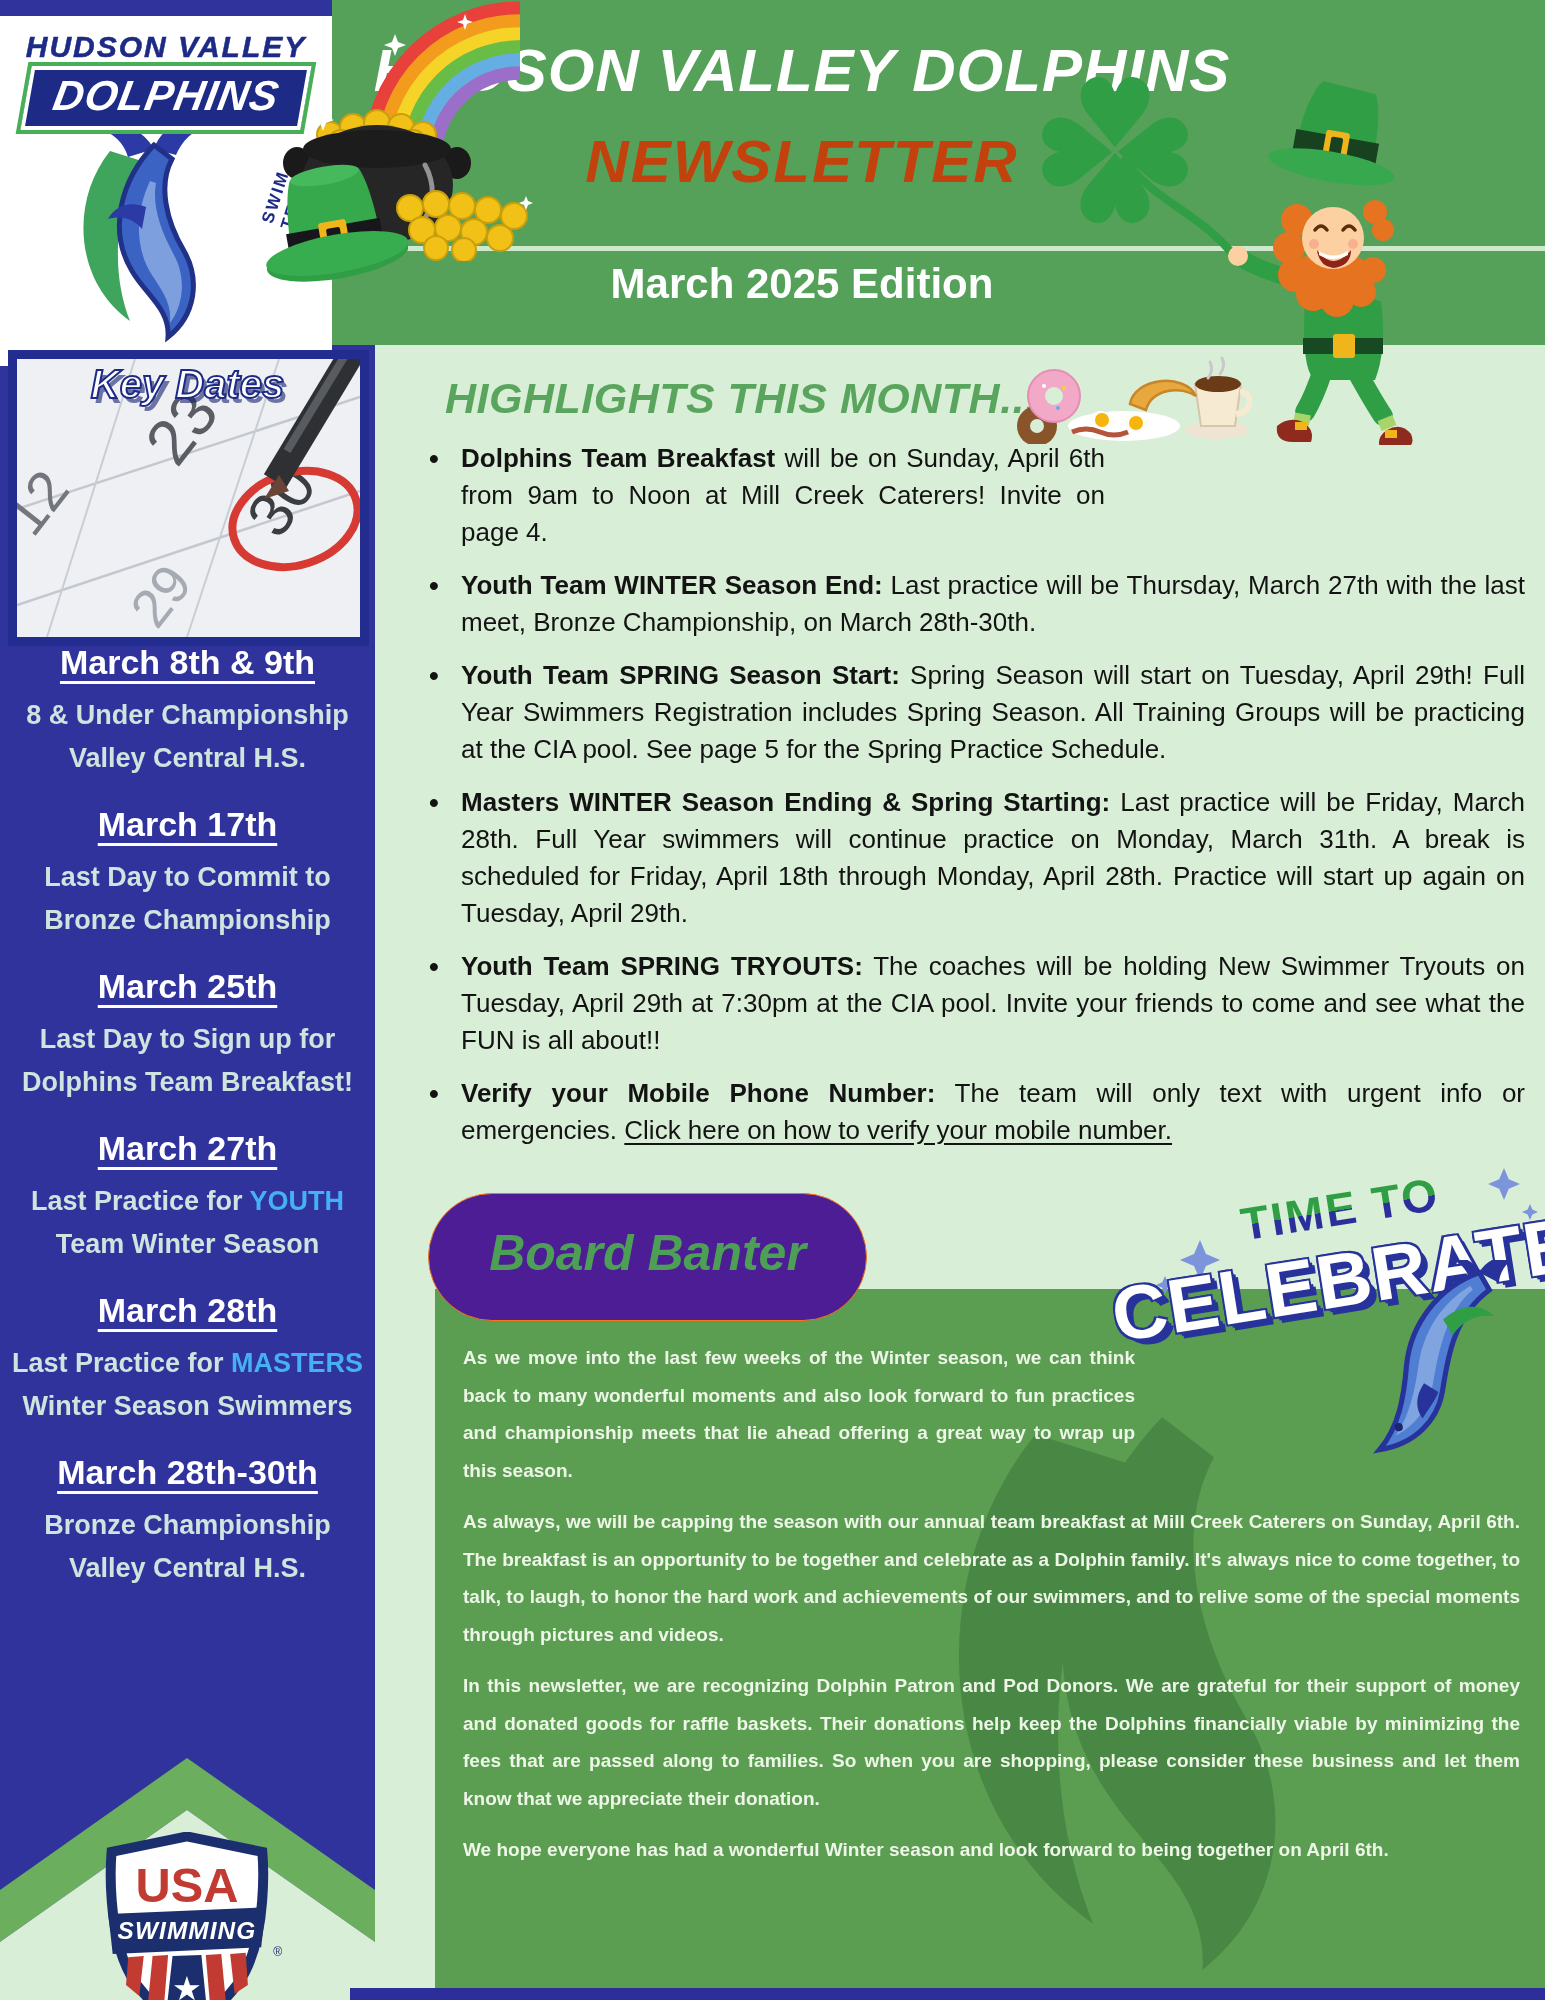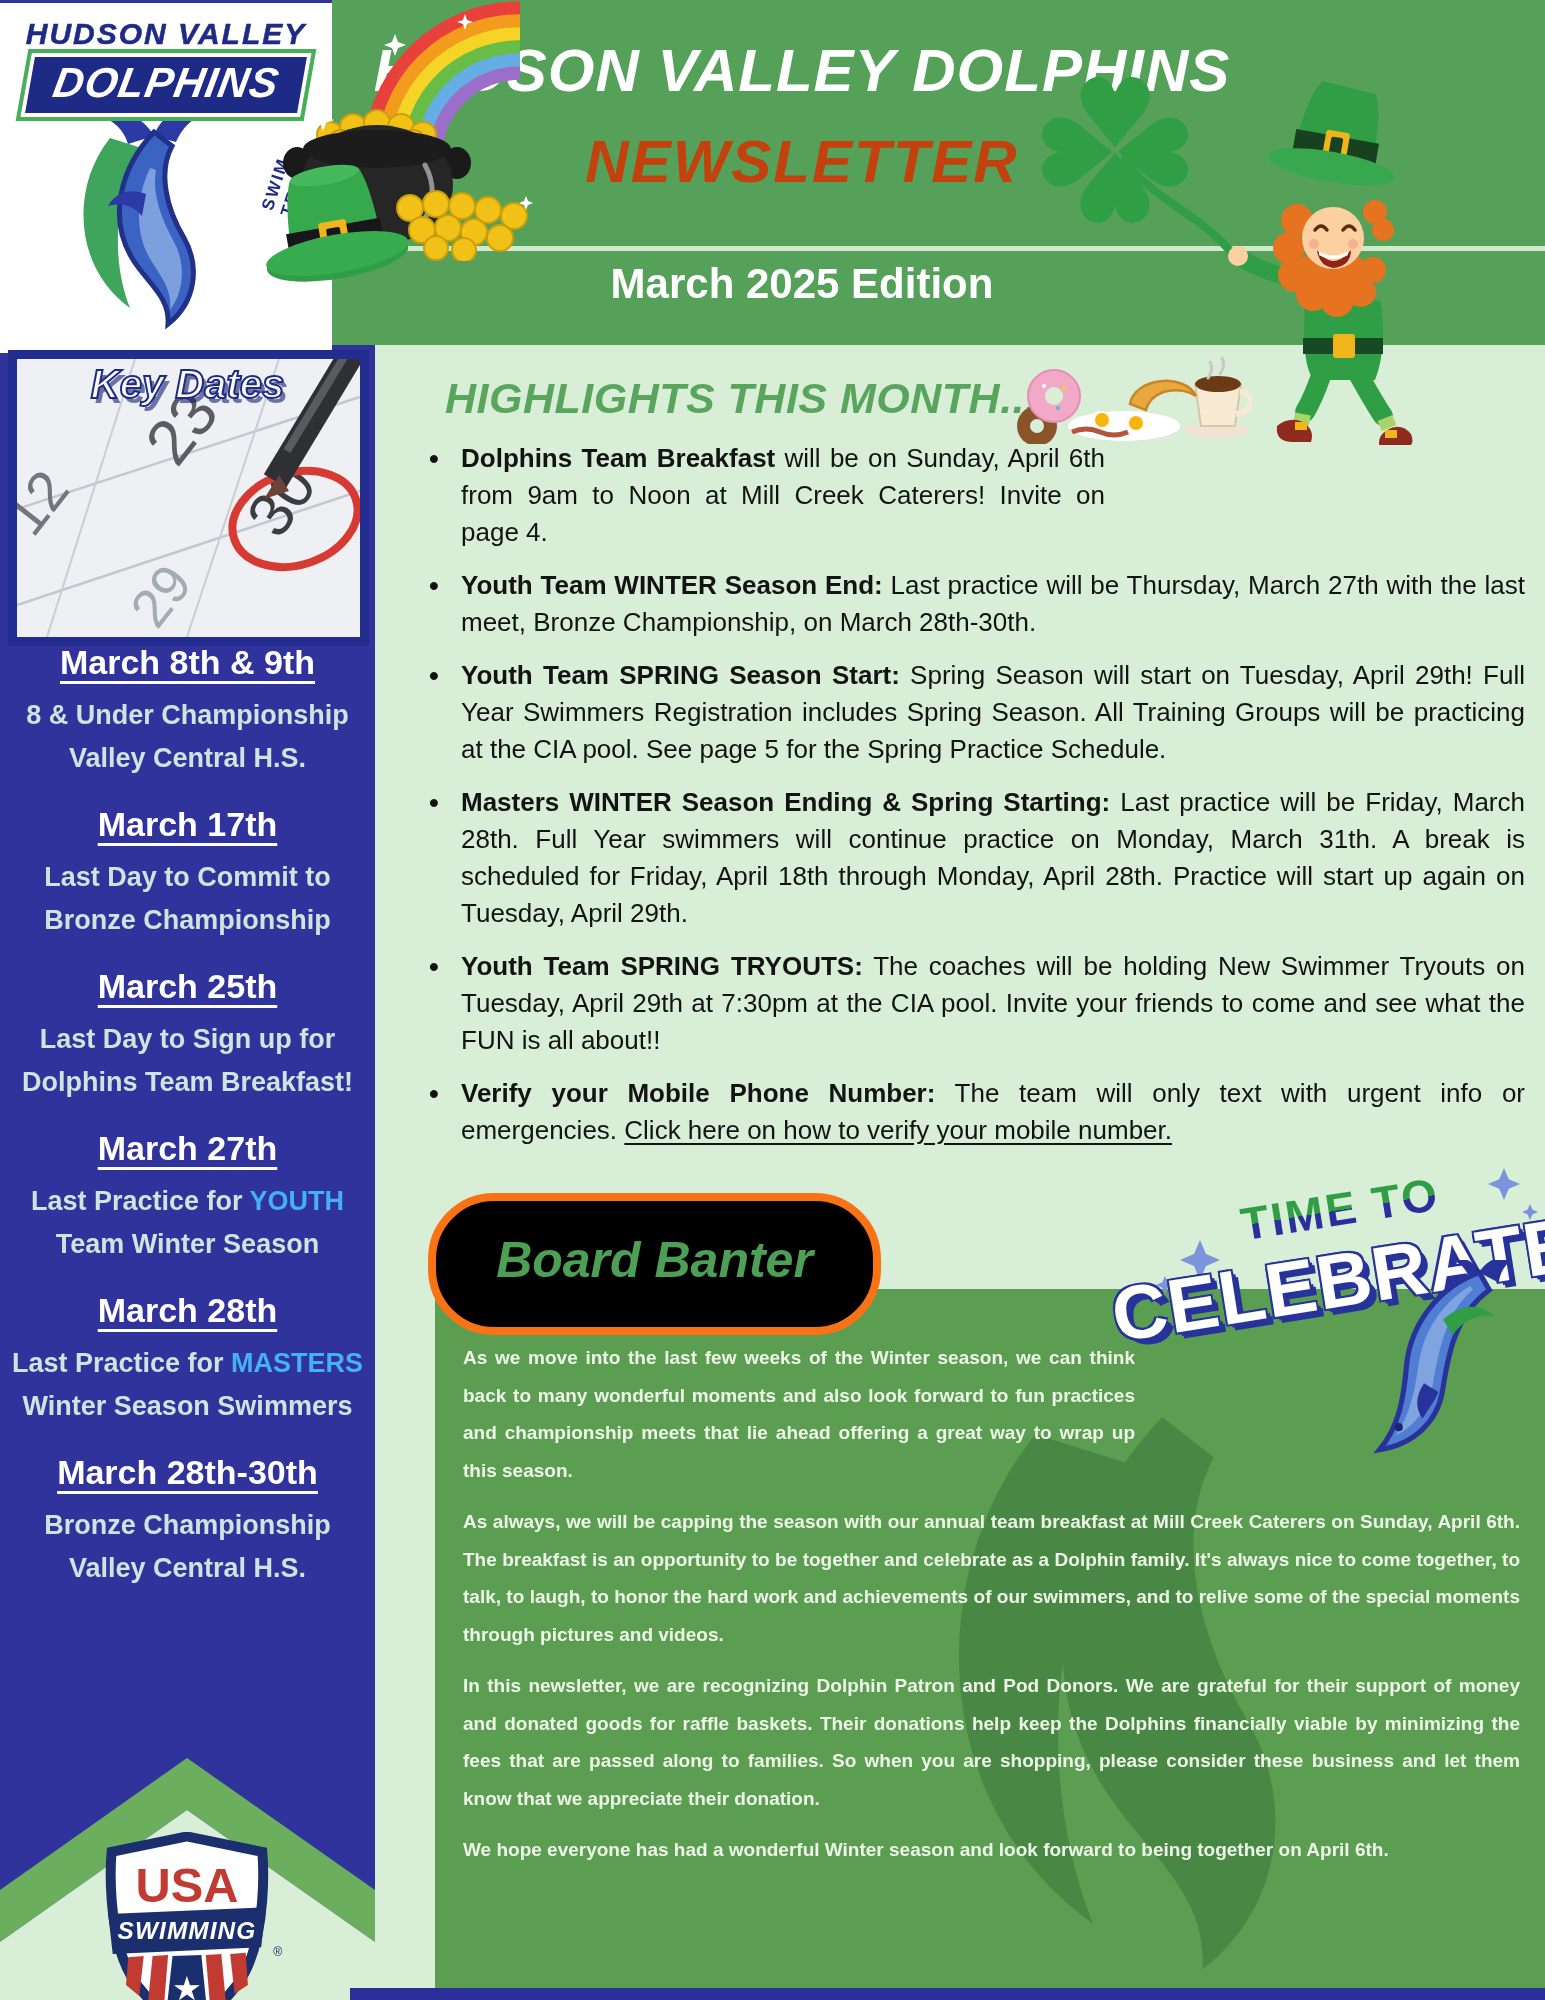--- a/index.html
+++ b/index.html
@@ -2,21 +2,21 @@
 <html><head>
 <meta charset="utf-8">
 <style>
   html,body{margin:0;padding:0;}
   body{font-family:"Liberation Sans",sans-serif;}
   .page{position:relative;width:1545px;height:2000px;overflow:hidden;background:#d9eed6;}
   .abs{position:absolute;}
 
   
   .sidebar{left:0;top:0;width:375px;height:2000px;background:#30339b;z-index:1;}
-  .logo-box{left:0;top:3px;width:332px;height:350px;background:#ffffff;z-index:2;}
+  .logo-box{left:0;top:16px;width:332px;height:350px;background:#ffffff;z-index:2;}
   .logo-region{left:0;top:14px;width:332px;text-align:center;font-size:30px;font-weight:bold;font-style:italic;color:#1d2a86;letter-spacing:2px;-webkit-text-stroke:0.5px #1d2a86;}
   .logo-banner{left:26px;top:50px;width:272px;height:56px;background:#1d2a86;border:4px solid #ffffff;outline:4px solid #47b057;transform:skewX(-10deg);z-index:2;}
   .logo-banner-text{width:100%;text-align:center;font-size:42px;line-height:52px;font-weight:bold;font-style:italic;color:#ffffff;letter-spacing:1px;}
   .swim-team{left:248px;top:150px;font-size:17px;font-weight:bold;color:#1d2a86;transform:rotate(-72deg);letter-spacing:2px;z-index:3;}
   .keydates-title{left:0;top:362px;width:375px;text-align:center;font-size:40px;font-weight:bold;font-style:italic;color:#ffffff;-webkit-text-stroke:2px #1d2a86;text-shadow:4px 5px 0 rgba(20,30,110,.6);z-index:6;}
   .calendar{left:8px;top:350px;width:343px;height:278px;background:#eef0f4;border:9px solid #232d90;overflow:hidden;z-index:4;}
   .events{left:0;top:642px;width:375px;z-index:3;}
   .event{margin-bottom:24px;text-align:center;}
   .event-date{font-size:34px;font-weight:bold;color:#ffffff;text-decoration:underline;text-decoration-thickness:3px;text-underline-offset:7px;line-height:40px;margin-bottom:12px;}
   .event-line{font-size:27px;font-weight:bold;color:#cfe3df;line-height:43px;}
@@ -36,21 +36,21 @@
   .content-bg{left:375px;top:345px;width:1170px;height:1655px;background:#d9eed6;z-index:0;}
   .hl-title{left:445px;top:374px;width:900px;font-size:43px;font-weight:bold;font-style:italic;color:#5aa55e;letter-spacing:0.5px;z-index:2;}
   .bullets{left:425px;top:440px;width:1100px;z-index:2;}
   .bullets ul{margin:0;padding:0;list-style:none;}
   .bullets li{position:relative;padding-left:36px;margin-bottom:16px;font-size:26px;line-height:37px;color:#131313;text-align:justify;}
   .bullets li::before{content:"\2022";position:absolute;left:4px;top:0;font-size:28px;font-weight:bold;}
   .bullets b{font-weight:bold;}
   .bullet-link{text-decoration:underline;text-underline-offset:4px;cursor:pointer;}
   .food-spacer{float:right;width:420px;height:78px;}
 
-  .pill{left:428px;top:1193px;width:437px;height:126px;background:#000000;border:8px solid #f97316;border-radius:66px;z-index:4;}
+  .pill{left:428px;top:1193px;width:437px;height:126px;background:#4c1d95;border:1px solid #f97316;border-radius:66px;z-index:4;}
   .pill-text{width:100%;text-align:center;font-size:50px;line-height:118px;font-weight:bold;font-style:italic;color:#4d9f55;}
   .panel{left:435px;top:1289px;width:1110px;height:699px;background:#5b9e52;z-index:2;overflow:hidden;}
   .panel-inner{position:relative;z-index:2;padding:50px 25px 0 28px;}
   .panel p{margin:0 0 14px 0;font-size:19px;font-weight:bold;line-height:37.5px;color:#eef6e8;text-align:justify;}
   .celebrate-spacer{float:right;width:385px;height:158px;}
   .watermark{position:absolute;left:390px;top:30px;width:680px;height:720px;opacity:0.45;z-index:1;}
   .bottom-strip{left:350px;top:1988px;width:1195px;height:12px;background:#2c2f9a;z-index:5;}
 
   
   .celebrate{left:1120px;top:1160px;width:425px;height:320px;z-index:6;}

